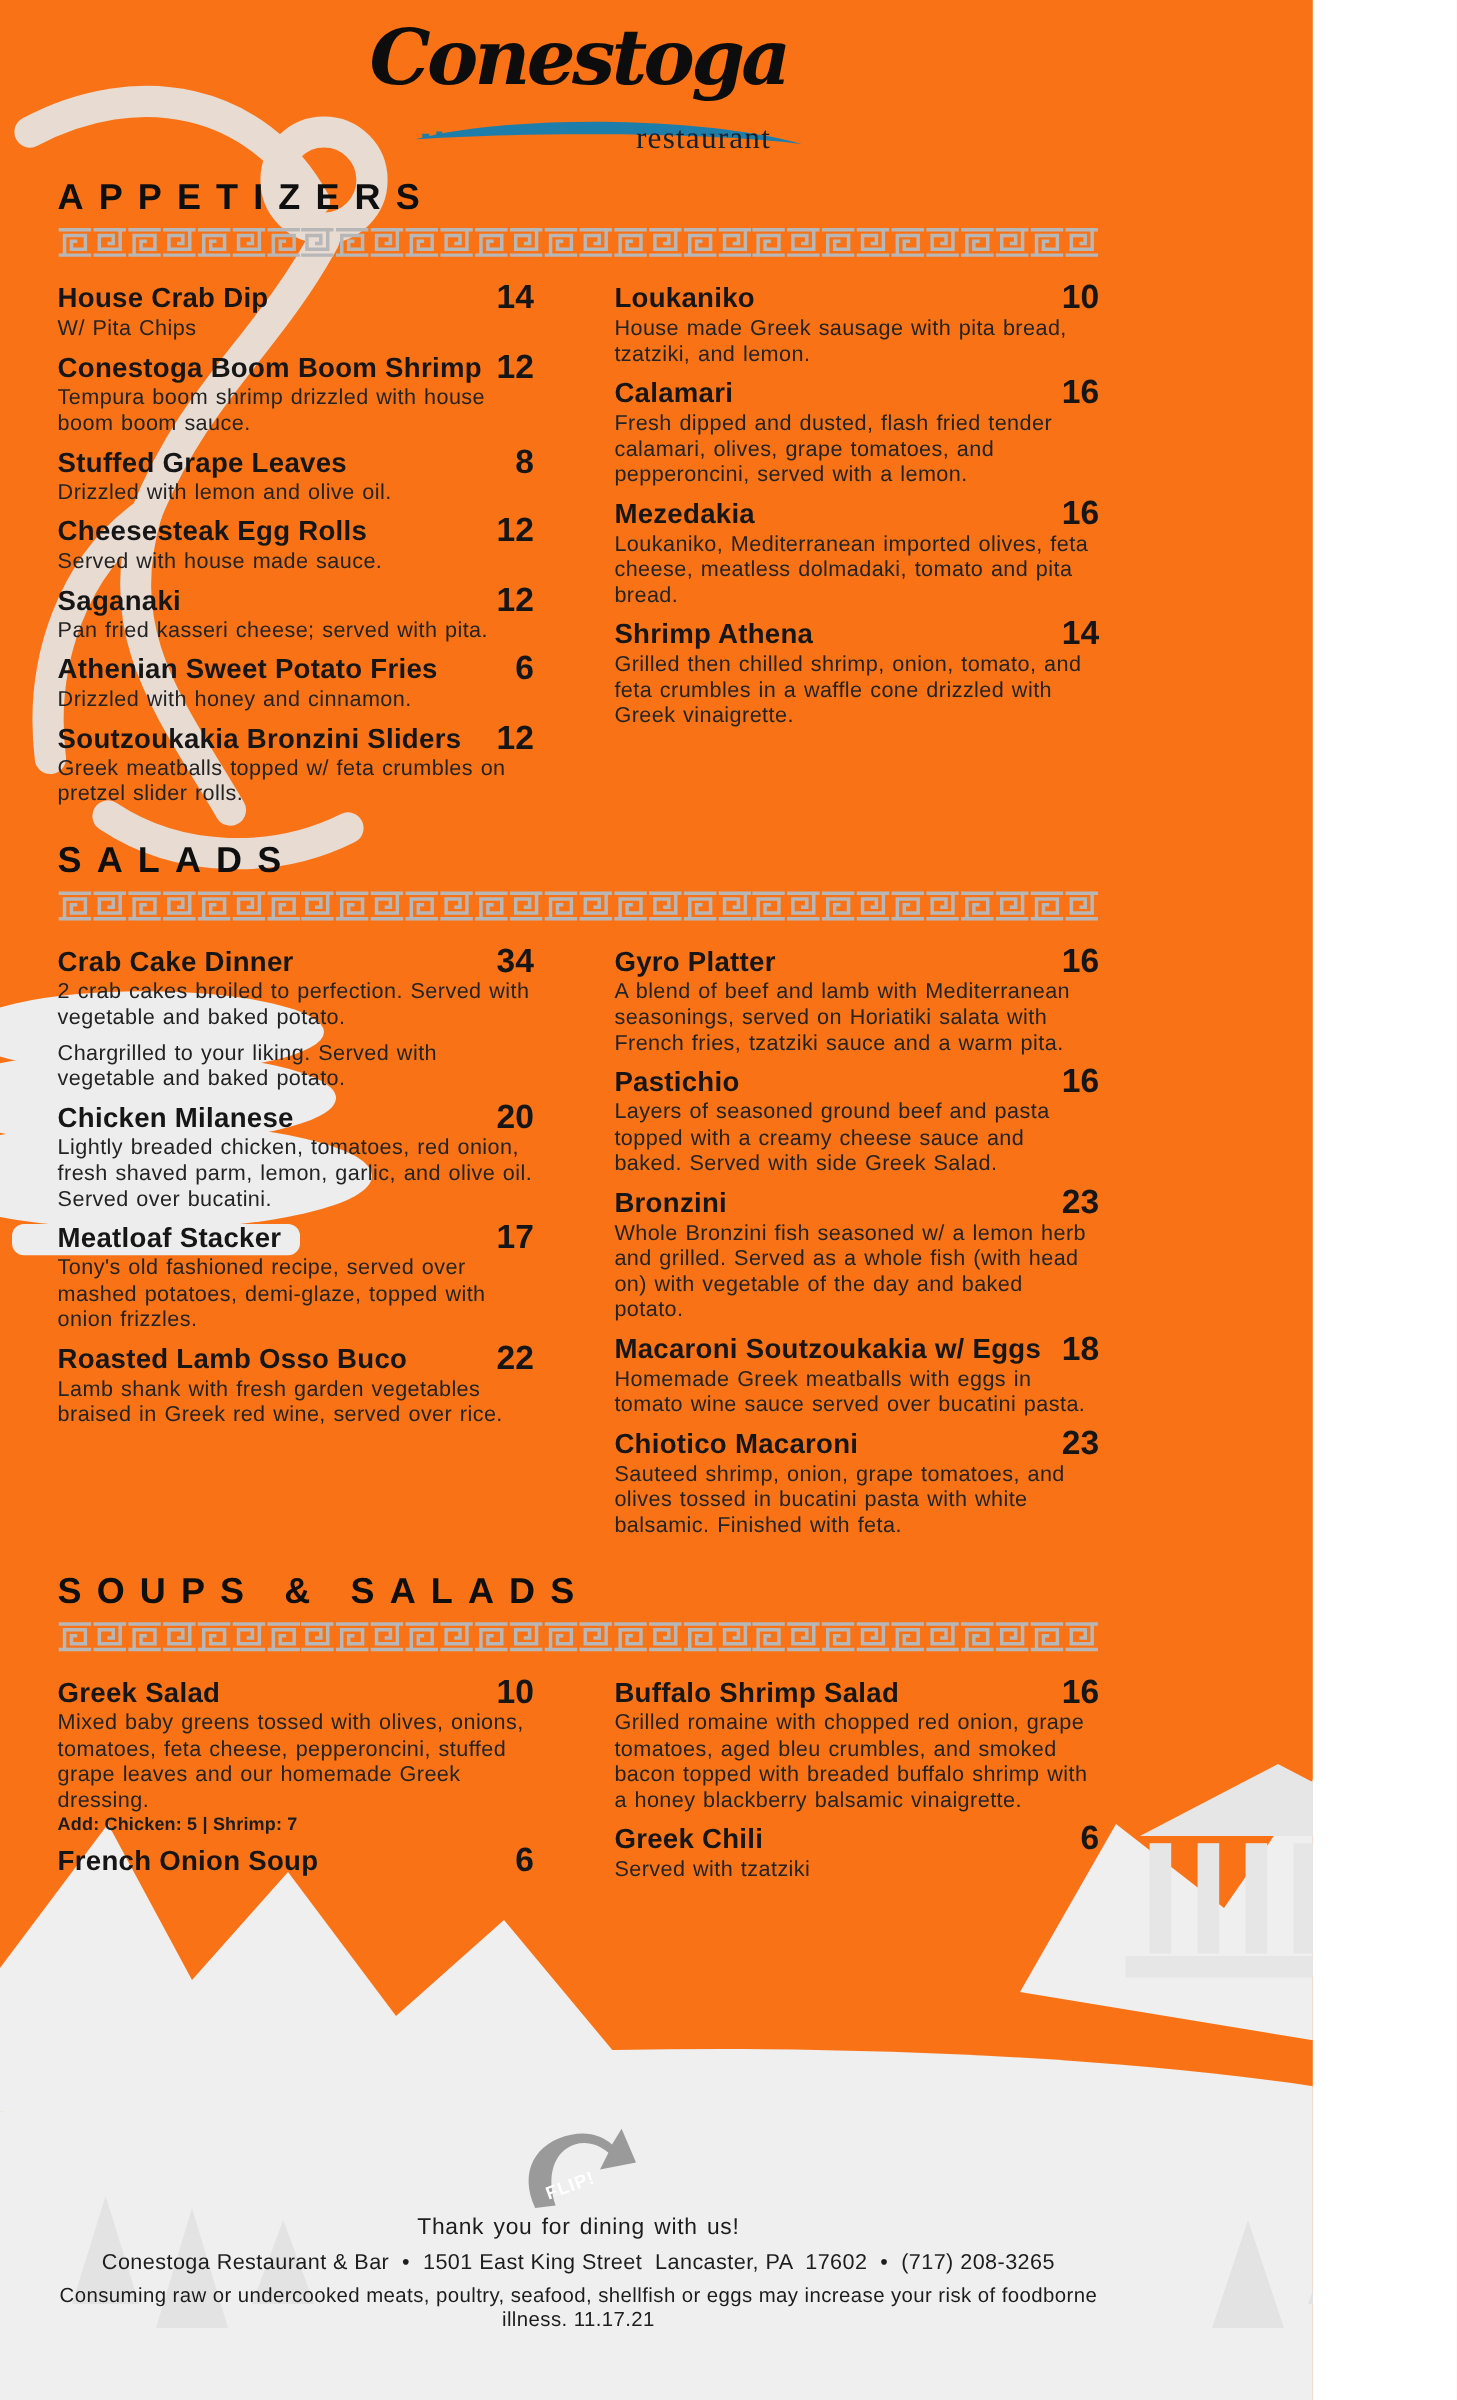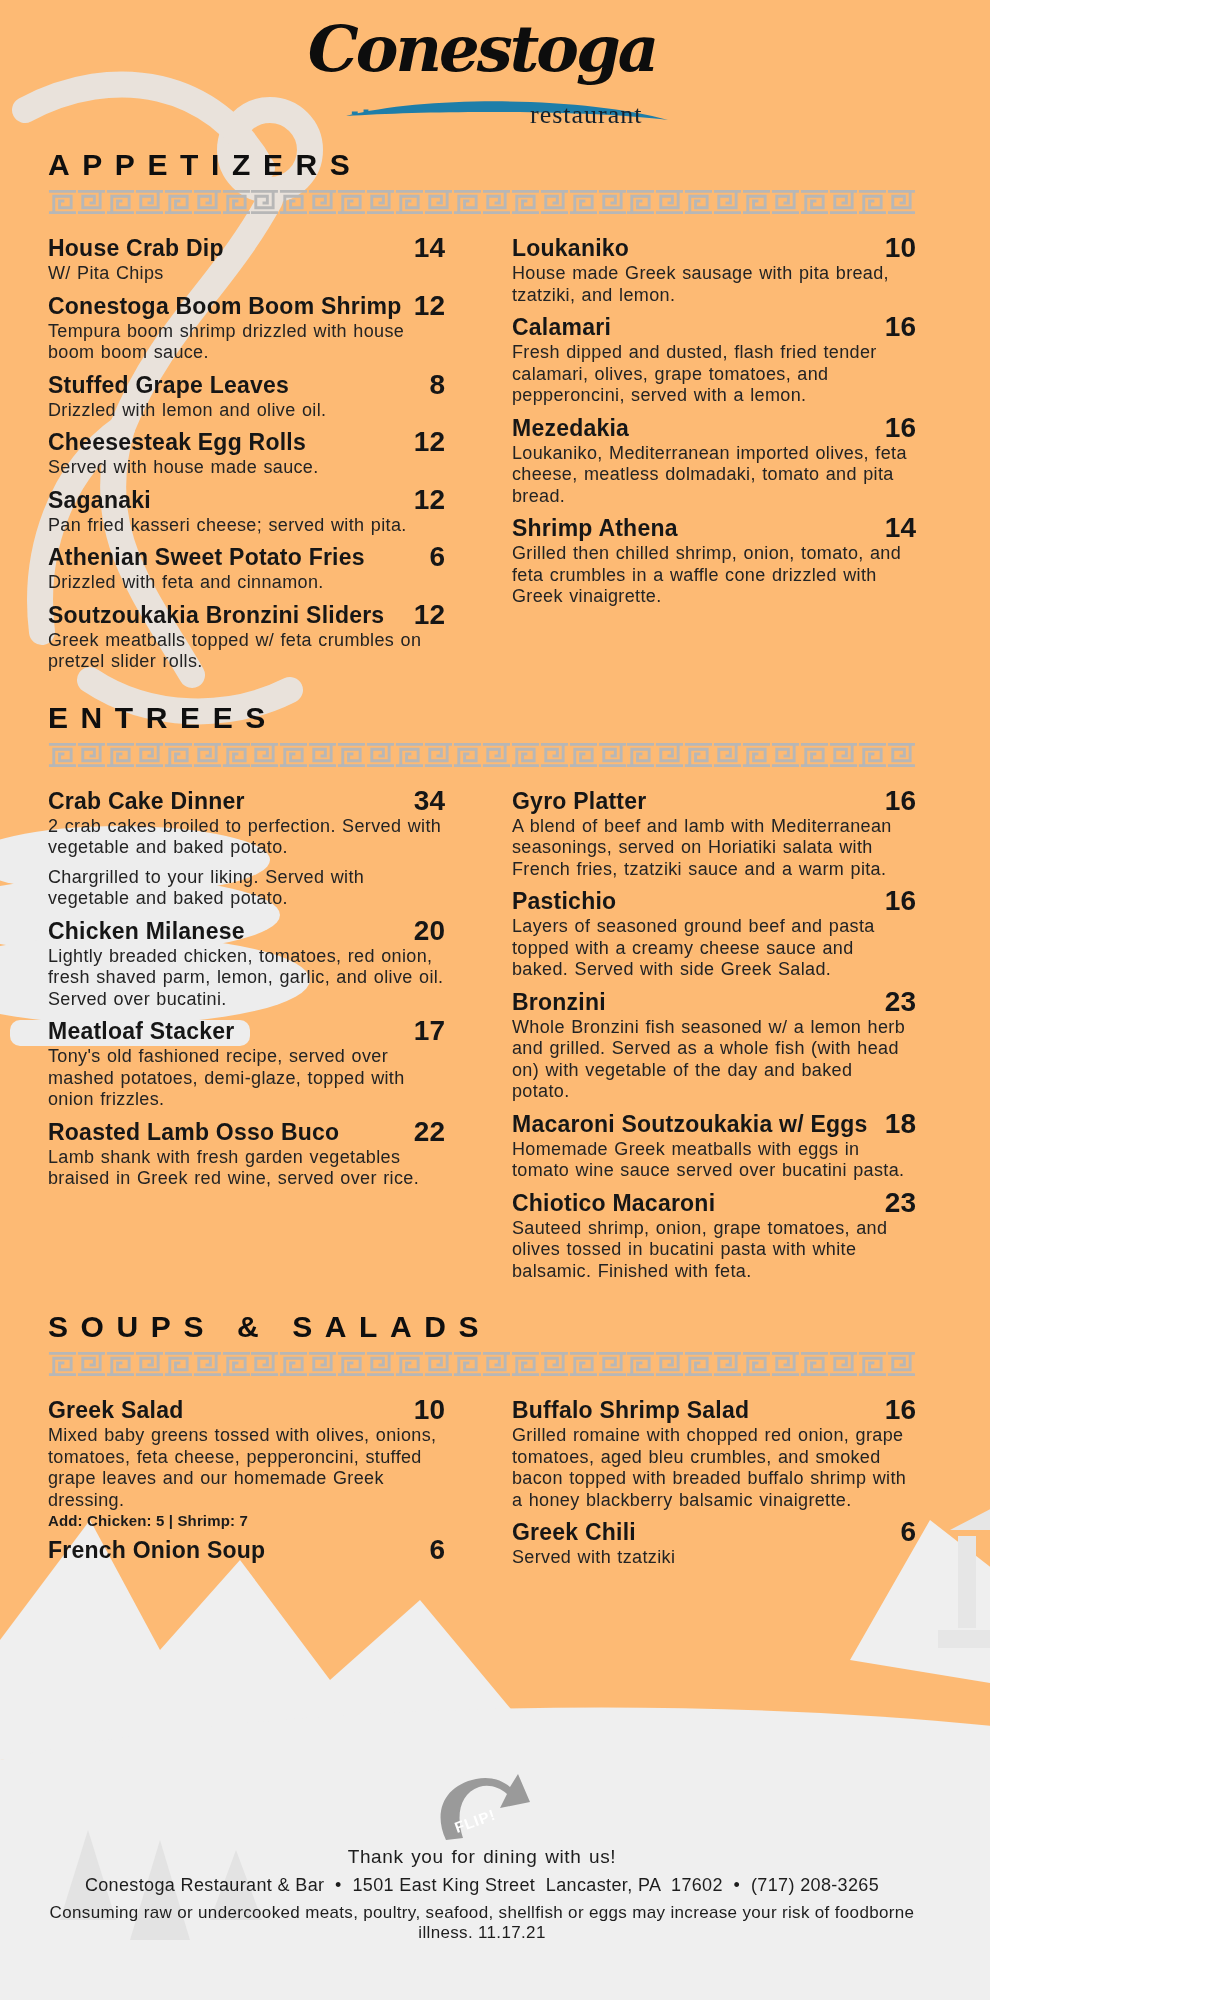--- a/index.html
+++ b/index.html
@@ -1,16 +1,16 @@
 <!DOCTYPE html>
 <html><head>
 <meta charset="utf-8">
 <style>
   html,body{margin:0;padding:0;background:#ffffff;}
-  .page{position:relative;width:990px;height:2000px;background:#fdba74;overflow:hidden;
+  .page{position:relative;width:1094px;height:2000px;background:#f97316;overflow:hidden;
         font-family:"Liberation Sans",sans-serif;color:#1b1b1b;}
   .wm{position:absolute;z-index:0;pointer-events:none;}
   .content{position:relative;z-index:1;width:868px;margin-left:48px;padding-top:14px;}
 
   
   .logo{position:relative;height:132px;}
   .logo-script{font-family:"DejaVu Serif",serif;font-style:italic;font-weight:700;
                font-size:64px;letter-spacing:-3px;text-align:center;color:#0d0d0d;line-height:1.1;}
   .logo-swoosh{position:absolute;left:298px;top:80px;width:322px;height:34px;fill:#1e7ea9;}
   .logo-sub{position:absolute;left:482px;top:86px;font-family:Liberation Serif, serif;
@@ -298,21 +298,21 @@
       </div>
       <p class="item-desc">Pan fried kasseri cheese; served with pita.</p>
 
     </div>
 
     <div class="item">
       <div class="item-head">
         <span class="item-name">Athenian Sweet Potato Fries</span>
         <span class="item-price">6</span>
       </div>
-      <p class="item-desc">Drizzled with feta and cinnamon.</p>
+      <p class="item-desc">Drizzled with honey and cinnamon.</p>
 
     </div>
 
     <div class="item">
       <div class="item-head">
         <span class="item-name">Soutzoukakia Bronzini Sliders</span>
         <span class="item-price">12</span>
       </div>
       <p class="item-desc">Greek meatballs topped w/ feta crumbles on pretzel slider rolls.</p>
 
@@ -356,21 +356,21 @@
         <span class="item-price">14</span>
       </div>
       <p class="item-desc">Grilled then chilled shrimp, onion, tomato, and feta crumbles in a waffle cone drizzled with Greek vinaigrette.</p>
 
     </div>
   </div>
       </div>
     </section>
 
     <section class="menu-section">
-      <h2 class="section-title">ENTREES</h2>
+      <h2 class="section-title">SALADS</h2>
       <div class="greek-border">
             <svg class="gk" viewBox="0 0 30 26">
               <g>
                 <path d="M1 2 H29 M1 24 H29 M6 24 V7 H24 V19 H12 V12 H17"></path>
               </g>
             </svg>
             <svg class="gk" viewBox="0 0 30 26">
               <g transform="rotate(180 15 13)">
                 <path d="M1 2 H29 M1 24 H29 M6 24 V7 H24 V19 H12 V12 H17"></path>
               </g>

